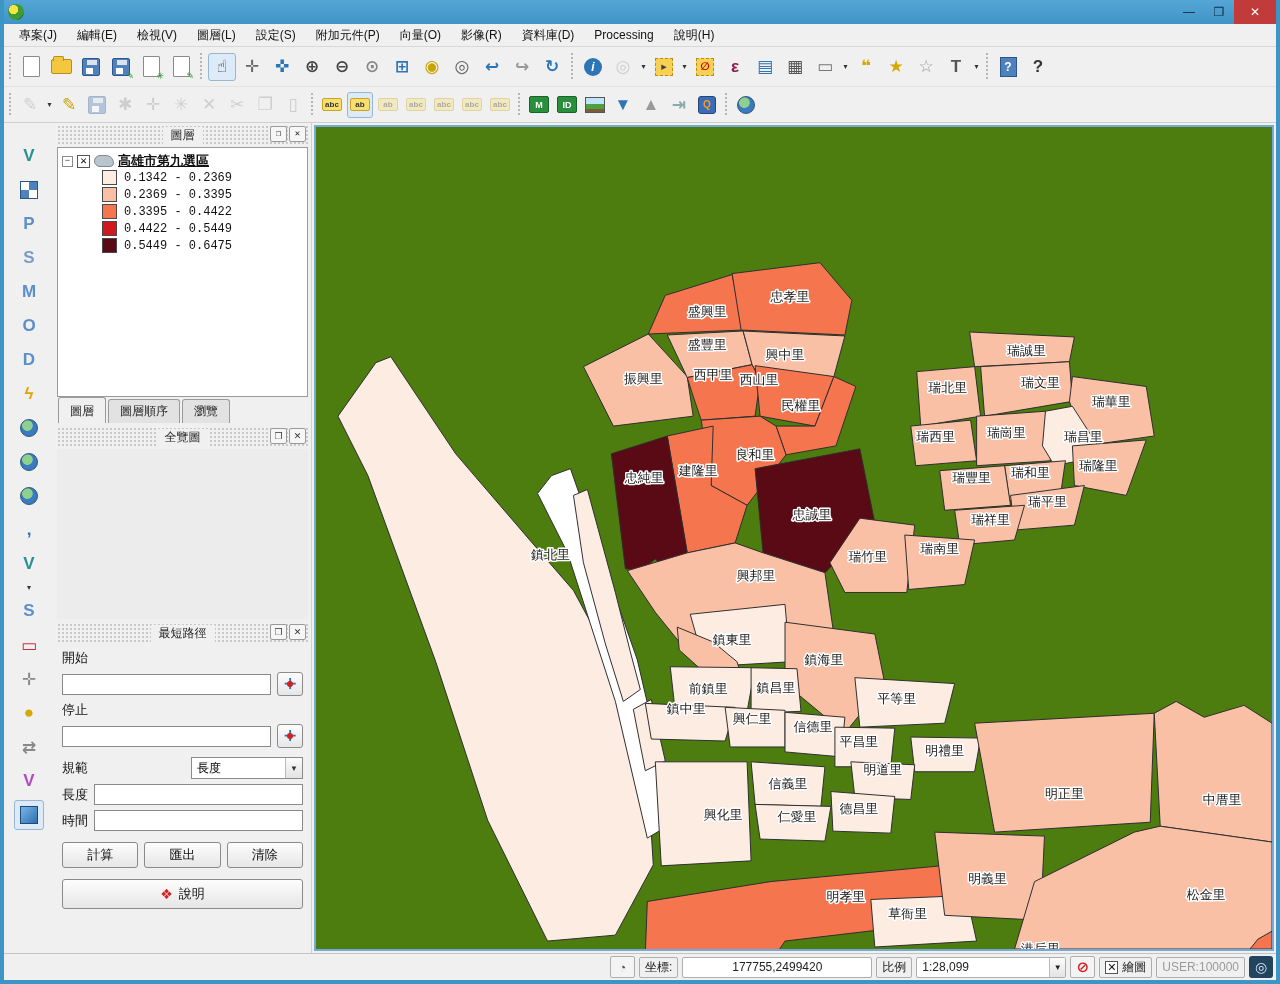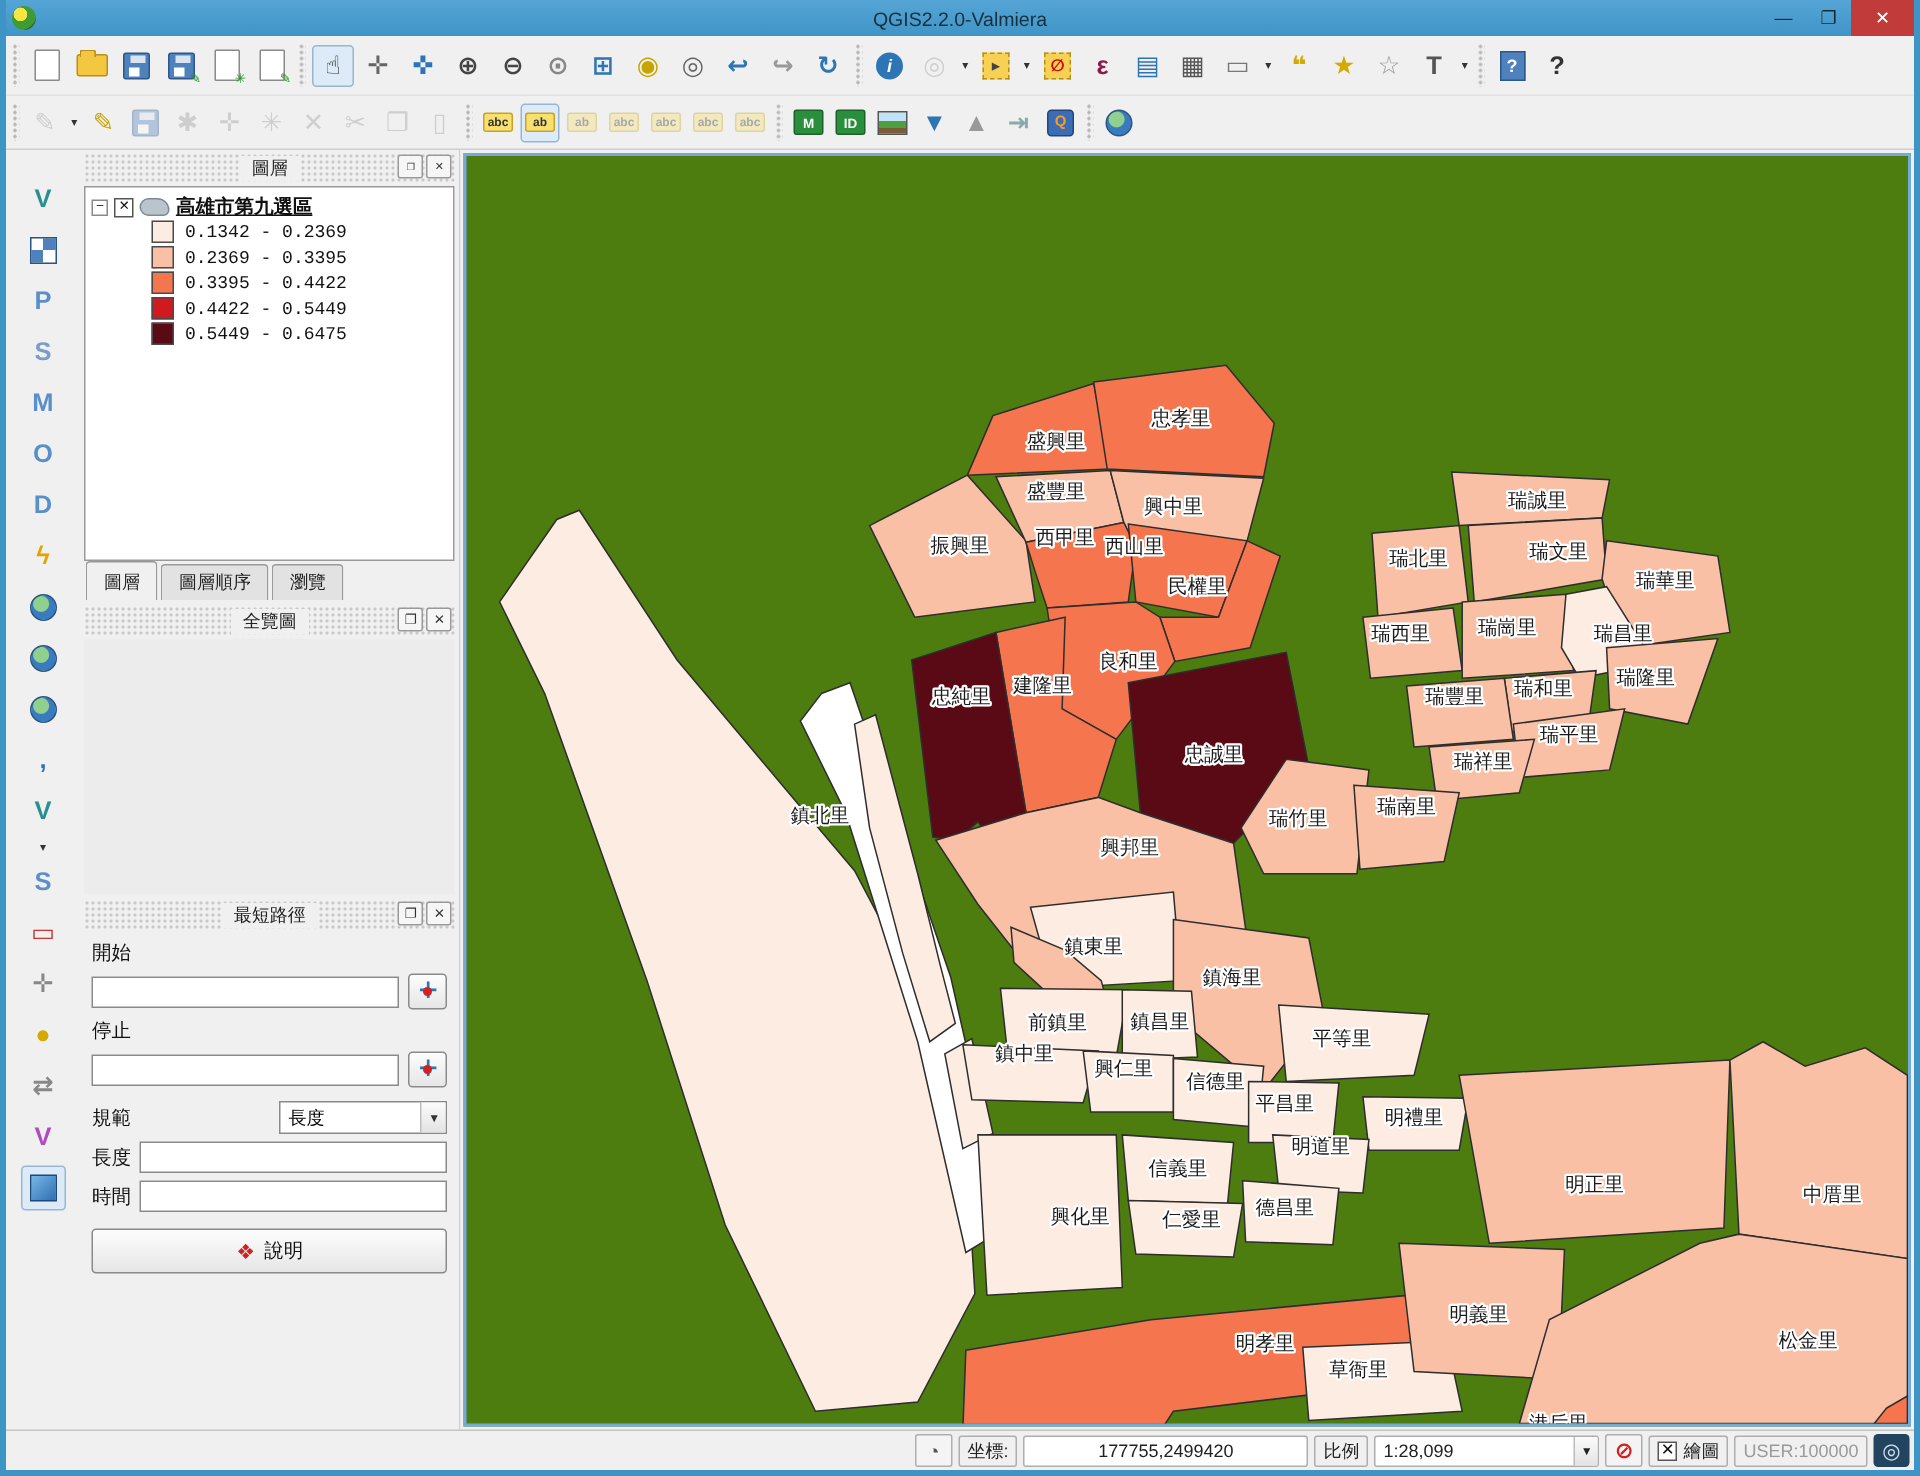--- a/index.html
+++ b/index.html
@@ -114,28 +114,40 @@
   #crs-box { color:#9a9a9a; }
   #crs-globe { width:24px; height:22px; background:#23445e; border-radius:3px; display:flex; align-items:center; justify-content:center; color:#cfe3f5; font-size:14px; }
 </style>
 </head>
 <body>
 
 <div id="win">
 
   <div id="titlebar">
     <div id="qgis-logo"></div>
-    <div id="title-text">QGIS2.2.0-Valmiera</div>
     <div class="wbtns">
       <div class="wbtn">—</div>
       <div class="wbtn">❐</div>
       <div class="wbtn close">✕</div>
     </div>
   </div>
 
+  <div id="menubar">
+      <div class="menu-item">專案(J)</div>
+      <div class="menu-item">編輯(E)</div>
+      <div class="menu-item">檢視(V)</div>
+      <div class="menu-item">圖層(L)</div>
+      <div class="menu-item">設定(S)</div>
+      <div class="menu-item">附加元件(P)</div>
+      <div class="menu-item">向量(O)</div>
+      <div class="menu-item">影像(R)</div>
+      <div class="menu-item">資料庫(D)</div>
+      <div class="menu-item">Processing</div>
+      <div class="menu-item">說明(H)</div>
+    </div>
 
   <div id="tb1" class="toolbar">
       <div class="grip"></div>
       <div class="tbtn">
         <span class="k-page"></span>
       </div>
       <div class="tbtn">
         <span class="k-folder"></span>
       </div>
       <div class="tbtn">
@@ -472,20 +484,25 @@
               <span class="combo-arrow">▼</span>
             </div>
           </div>
           <div class="rp-row">
             <span class="rp-label">長度</span>
             <input class="rp-input" value="" style="">
           </div>
           <div class="rp-row">
             <span class="rp-label">時間</span>
             <input class="rp-input" value="" style="">
+          </div>
+          <div class="rp-row" style="margin-top:6px;">
+            <div class="btn btn3">計算</div>
+            <div class="btn btn3">匯出</div>
+            <div class="btn btn3">清除</div>
           </div>
           <div class="btn" id="route-help-btn" style="margin-top:6px;">
             <span class="help-glyph">❖</span>
             <span>說明</span>
           </div>
         </div>
       </div>
 
     </div>
 

